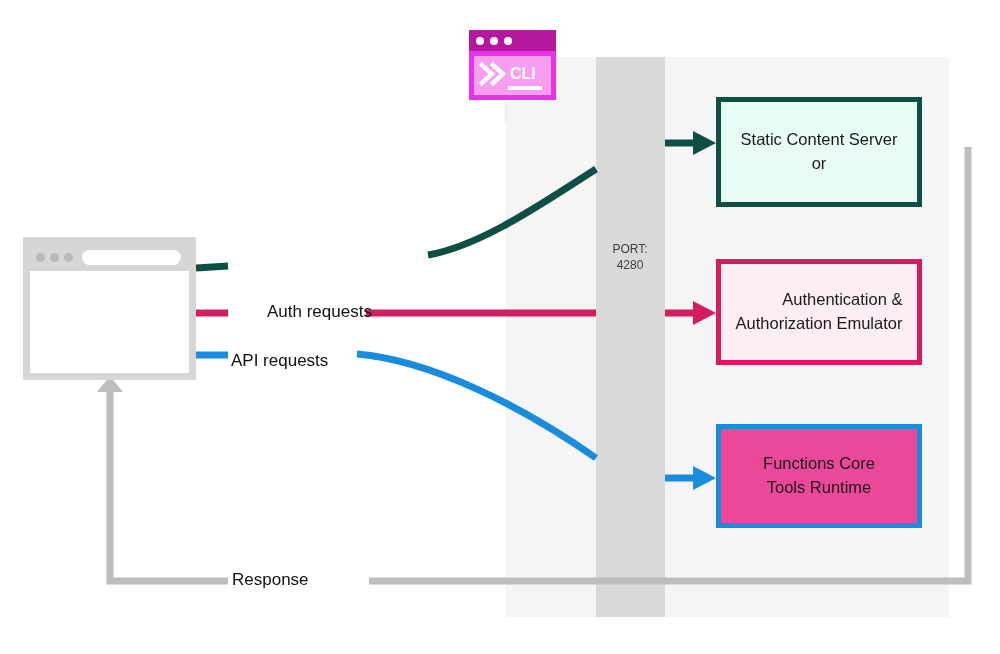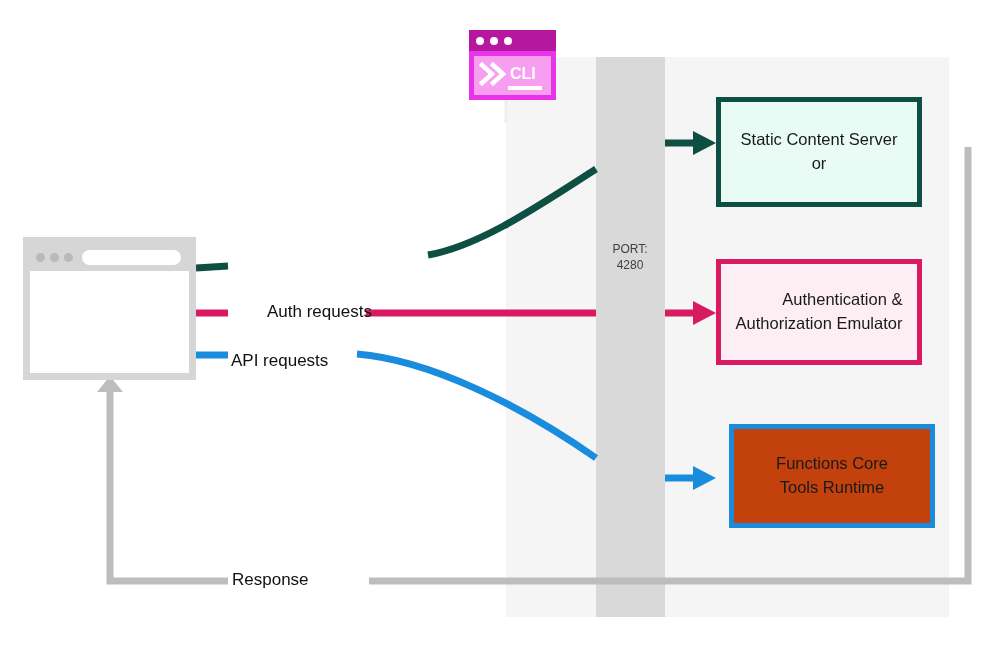--- a/index.html
+++ b/index.html
@@ -48,22 +48,21 @@
   }
   #box-auth {
     left: 716px; top: 259px; width: 206px; height: 106px;
     border-color: #d81b60;
     background: #fdeef4;
     text-align: right;
   }
   #box-functions {
     left: 716px; top: 424px; width: 206px; height: 104px;
     border-color: #1a8cdd;
-    background: #c2410c;
-    margin-left: 13px;
+    background: #ec4899;
   }
 
   
   #port-label {
     position: absolute;
     left: 595px; top: 241px;
     width: 70px;
     text-align: center;
     font-size: 12px;
     font-weight: normal;

